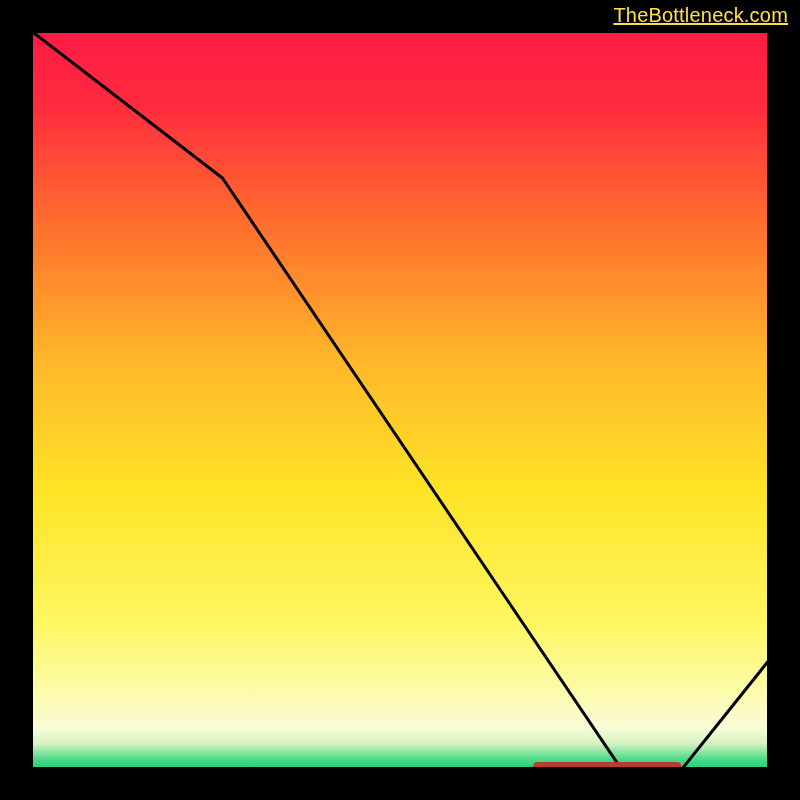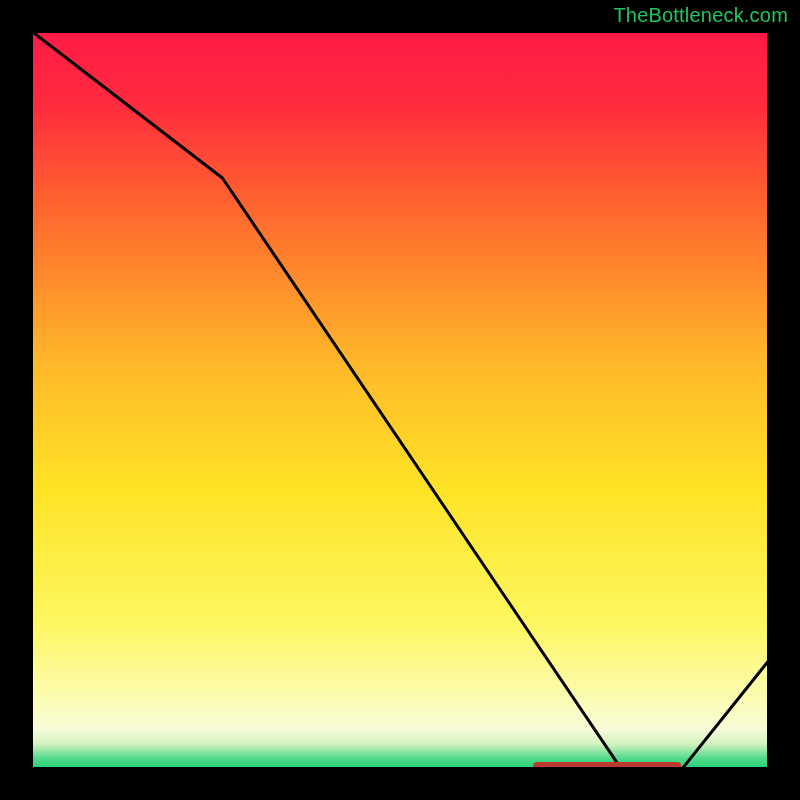--- a/index.html
+++ b/index.html
@@ -14,24 +14,25 @@
   .stage {
     position: relative;
     width: 800px;
     height: 800px;
     background: #000;
   }
   .watermark {
     position: absolute;
     top: 4px;
     right: 12px;
-    color: #22c55e;
+    color: #fde047;
     font-size: 20px;
     font-weight: 500;
     letter-spacing: 0.2px;
+    text-decoration: underline;
   }
   svg {
     position: absolute;
     left: 0;
     top: 0;
   }
 </style>
 </head>
 <body>
 

